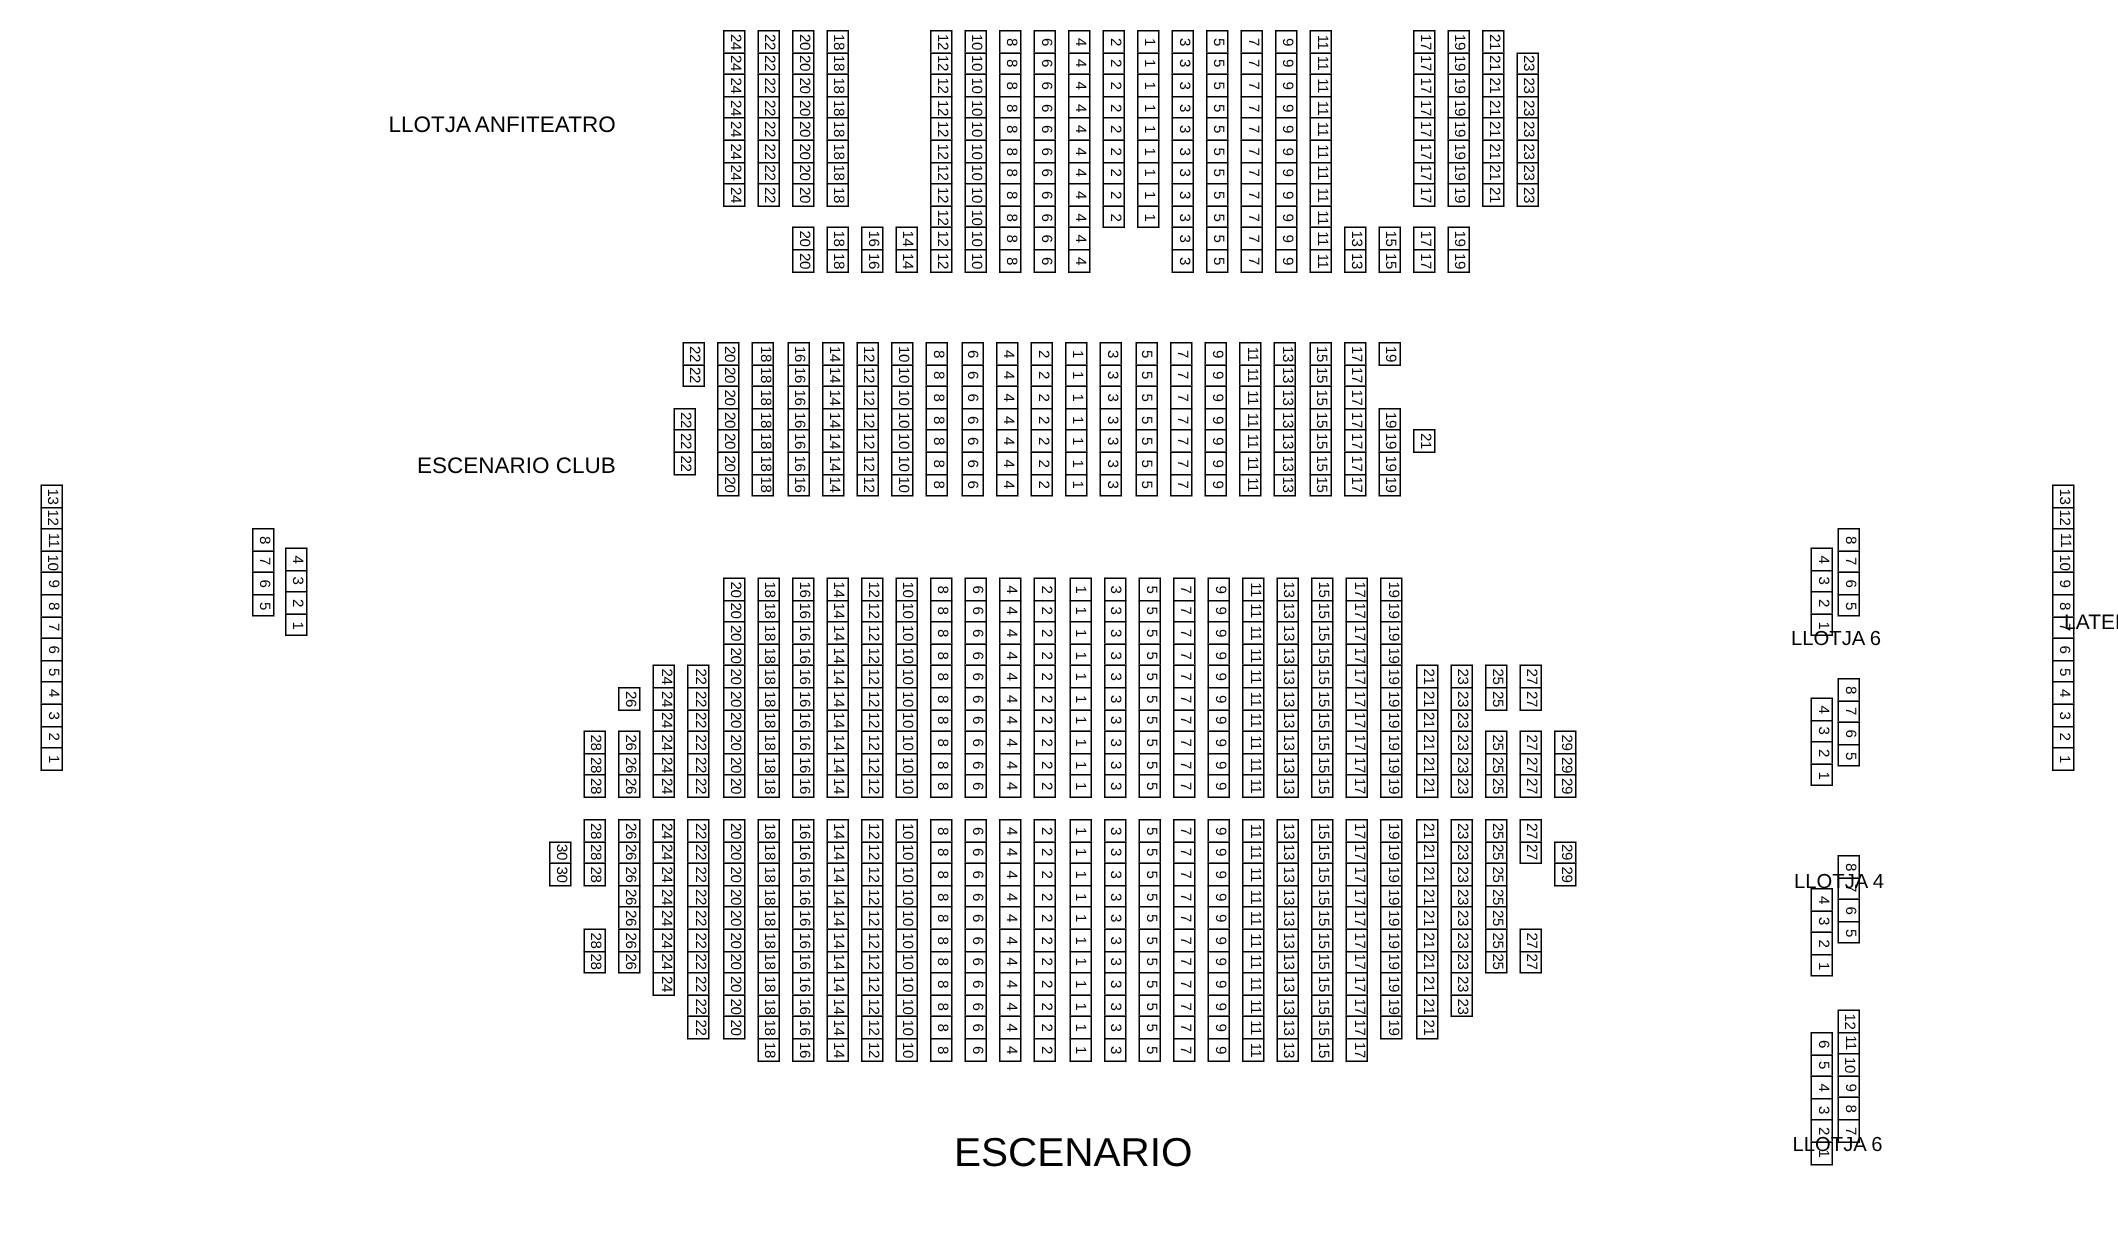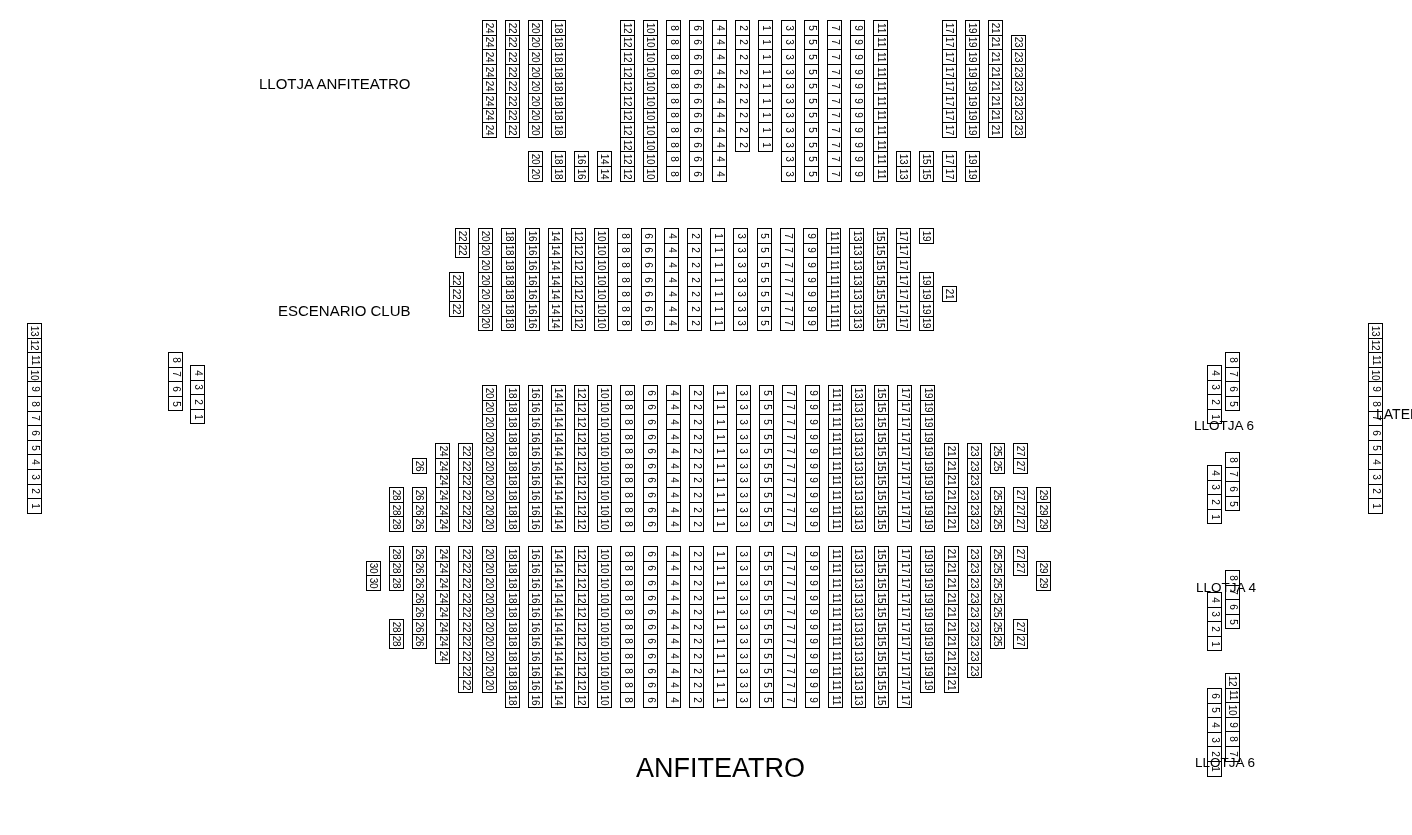--- a/index.html
+++ b/index.html
@@ -25,21 +25,21 @@
   .l-l5  {left:1196px;top:580px;font-size:13.5px;}
   .l-l3  {left:1195px;top:755px;font-size:13.5px;}
   .l-lat {left:1376px;top:406px;font-size:14px;}
 </style>
 </head>
 <body>
 
 <div class="map" id="map">
   <div class="lbl l-anf">LLOTJA ANFITEATRO</div>
   <div class="lbl l-club">ESCENARIO CLUB</div>
-  <div class="lbl l-esc">ANFITEATRO</div>
+  <div class="lbl l-esc">ESCENARIO</div>
   <div class="lbl l-l7">LLOTJA 6</div>
   <div class="lbl l-l5">LLOTJA 4</div>
   <div class="lbl l-l3">LLOTJA 6</div>
   <div class="lbl l-lat">LATERAL</div>
 <div class="seat" style="left: 482px; top: 20px;">
       <span>24</span>
     </div>
     <div class="seat" style="left: 482px; top: 34.6px;">
       <span>24</span>
     </div>

